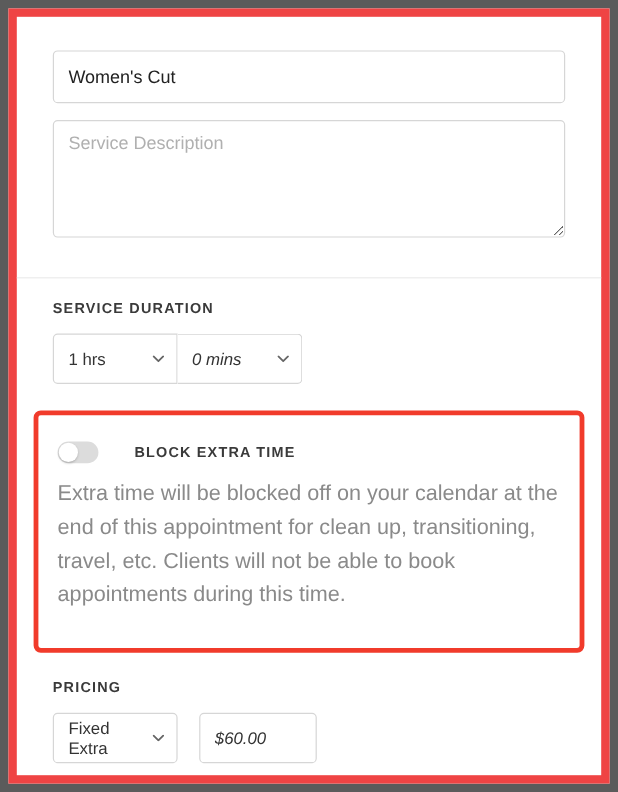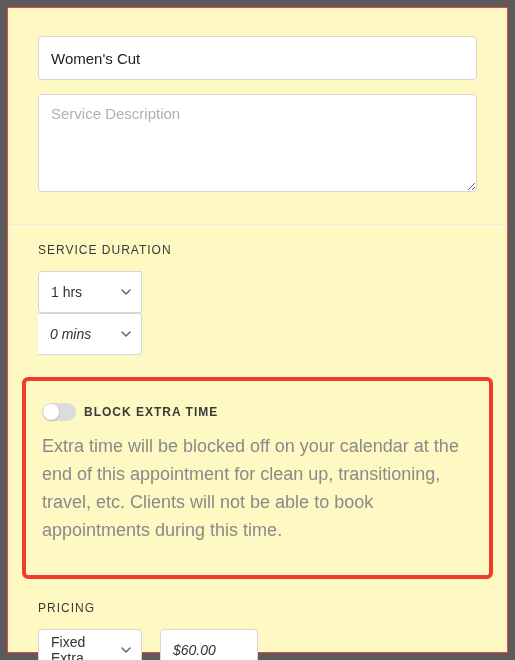--- a/index.html
+++ b/index.html
@@ -4,25 +4,25 @@
 <style>
   * { box-sizing: border-box; margin: 0; padding: 0; }
   body {
     font-family: -apple-system, BlinkMacSystemFont, "Segoe UI", Helvetica, Arial, sans-serif;
     background: #5b5b5b;
     width: 515px;
     height: 660px;
     overflow: hidden;
   }
   .panel {
-    background: #fef9c3;
+    background: #ffffff;
     margin: 7px;
     width: 501px;
     height: 646px;
-    border: 1px solid #ef4444;
+    border: 7px solid #ef4444;
   }
   .section {
     padding: 18px 30px 22px 30px;
   }
   .section-top {
     padding-top: 28px;
     padding-bottom: 28px;
     border-bottom: 1px solid #ececec;
   }
   .text-input {
@@ -46,28 +46,27 @@
     font-size: 15px;
     color: #222;
     background: #fff;
     resize: both;
     font-family: inherit;
   }
   .textarea-input::placeholder { color: #b0b0b0; }
   .section-label {
     font-size: 12px;
     letter-spacing: 1px;
-    font-weight: 400;
+    font-weight: 700;
     color: #3a3a3a;
     margin-bottom: 14px;
   }
   .select-row {
     display: flex;
     gap: 0;
-    flex-direction: column;
   }
   .select-wrap {
     position: relative;
     height: 42px;
     border: 1px solid #d6d6d6;
     background: #fff;
     border-radius: 4px;
     display: flex;
     align-items: center;
     padding: 0 30px 0 12px;
@@ -99,21 +98,21 @@
   .chevron svg { display: block; }
   .highlight-box {
     border: 4px solid #f13b2b;
     border-radius: 6px;
     margin: 0 14px 8px 14px;
     padding: 22px 16px 30px 16px;
   }
   .toggle-row {
     display: flex;
     align-items: center;
-    gap: 8px;
+    gap: 30px;
     margin-bottom: 12px;
   }
   .toggle {
     width: 34px;
     height: 18px;
     background: #dcdcdc;
     border-radius: 10px;
     position: relative;
     cursor: pointer;
   }

